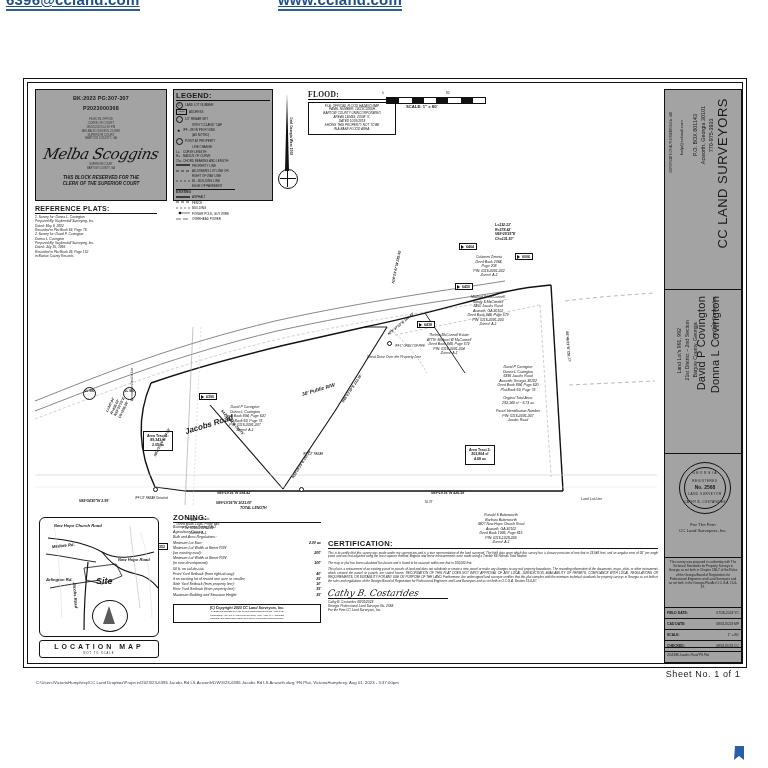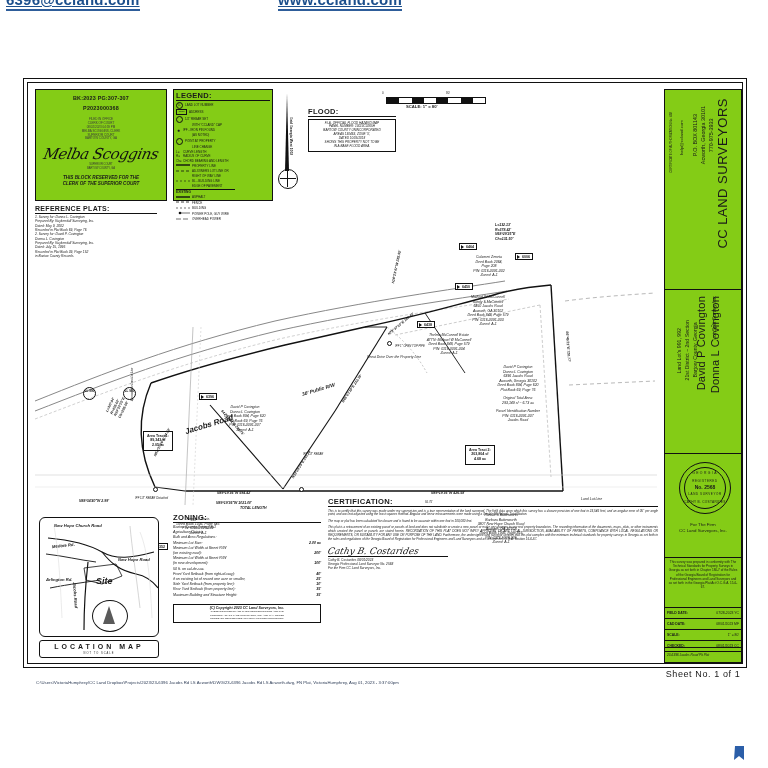--- a/index.html
+++ b/index.html
@@ -10,21 +10,21 @@
   .tlink{position:absolute;top:-9px;font-size:15px;color:#1c4f8c;font-weight:600;letter-spacing:.2px;white-space:nowrap;}
   .tlink .ul{position:absolute;left:0;top:18px;height:2px;background:#2e5d9a;width:100%;}
   #tlink1{left:6px;}
   #tlink2{left:278px;}
 
   
   #sheet{position:absolute;left:23px;top:78px;width:722px;height:588px;background:#fff;border:1px solid #111;}
   #sheet-inner{position:absolute;left:3px;top:3px;right:3px;bottom:3px;border:1px solid #111;}
 
   .blk{position:absolute;box-sizing:border-box;}
-  .bx{border:1px solid #111;background:#84cc16;}
+  .bx{border:1px solid #111;background:#a3a3a3;}
   .hd{font-size:7.5px;font-weight:700;letter-spacing:.3px;}
   .tiny{font-size:3.1px;line-height:1.25;}
   .ctr{text-align:center;}
   .it{font-style:italic;}
   .rule{height:1px;background:#111;width:100%;}
 
   
   #clerk{left:7px;top:6px;width:132px;height:112px;}
   #clerk .l1{font-size:5.4px;font-weight:700;text-align:center;letter-spacing:.2px;}
   #clerk .filed{font-size:3px;line-height:1.3;text-align:center;color:#3a3a3a;margin-top:7px;}
@@ -50,21 +50,21 @@
   #north{left:248px;top:8px;width:22px;height:110px;}
   #north .needle{position:absolute;left:9px;top:2px;width:0;height:0;border-left:2.2px solid transparent;
                  border-right:2.2px solid transparent;border-bottom:78px solid #111;}
   #north .rose{position:absolute;left:2px;top:78px;width:18px;height:18px;border:1px solid #111;border-radius:50%;}
   #north .rose:before{content:"";position:absolute;left:8.2px;top:1px;width:1px;height:16px;background:#111;}
   #north .rose:after{content:"";position:absolute;left:1px;top:8.2px;width:16px;height:1px;background:#111;}
   #north .ntxt{position:absolute;left:13px;top:26px;font-size:3.4px;writing-mode:vertical-rl;white-space:nowrap;font-weight:700;}
 
   
   #flood{left:278px;top:6px;width:92px;height:62px;}
-  #flood .hd{margin:18px 0 0 2px;}
+  #flood .hd{margin:1px 0 0 2px;font-family:Liberation Serif, serif;}
   #flood .fbx{margin:1.5px 2px;border:1px solid #111;padding:2px;}
 
   
   #scalebar{left:352px;top:8px;width:118px;height:26px;}
   .sbar{display:flex;height:5px;border:.8px solid #111;width:98px;margin-left:6px;margin-top:6px;}
   .sbar i{flex:1;}
   .sbar i:nth-child(odd){background:#111;}
   #scalebar .s0{position:absolute;left:2px;top:0;font-size:3px;}
   #scalebar .s1{position:absolute;left:66px;top:0;font-size:3px;}
   #scalebar .sc{position:absolute;left:26px;top:13px;font-size:4.2px;font-weight:700;}
@@ -74,21 +74,21 @@
   #refplats .hd{font-size:7px;border-bottom:1px solid #111;padding-bottom:.5px;}
   #refplats .rp{font-size:3.3px;line-height:1.32;font-style:italic;margin-top:1.5px;}
 
   
   #zoning{left:145px;top:430px;width:148px;height:150px;border:none;}
   #zoning .hd{font-size:7.6px;border-bottom:1px solid #111;}
   #zoning .zr{display:flex;justify-content:space-between;font-size:3.6px;font-style:italic;line-height:1.45;}
   #zoning .zr span:last-child{font-weight:700;}
 
   
-  #cert{left:300px;top:414px;width:330px;height:150px;border:none;}
+  #cert{left:300px;top:456px;width:330px;height:150px;border:none;}
   #cert .hd{font-size:7.6px;border-bottom:1px solid #111;}
   #cert p{margin:2.5px 0 0 0;font-size:3.05px;line-height:1.3;font-style:italic;text-align:justify;}
   #cert .sg{font-family:"DejaVu Serif",serif;font-style:italic;font-size:9px;margin-top:4px;transform:skewX(-12deg);}
   #cert .sgl{font-size:3.2px;line-height:1.3;font-style:italic;border-top:1px solid #111;width:120px;padding-top:.5px;}
 
   
   #locmap{left:7px;top:430px;width:128px;height:150px;}
   #locmap .mapbox{position:absolute;left:4px;top:4px;right:4px;height:118px;border:1px solid #111;border-radius:6px;overflow:hidden;background:#fff;}
   #locmap .lmtitle{position:absolute;left:4px;bottom:5px;right:4px;height:16px;border:1px solid #111;border-radius:3px;text-align:center;}
   #locmap .lmtitle b{font-size:7px;letter-spacing:3px;line-height:11px;display:block;}

